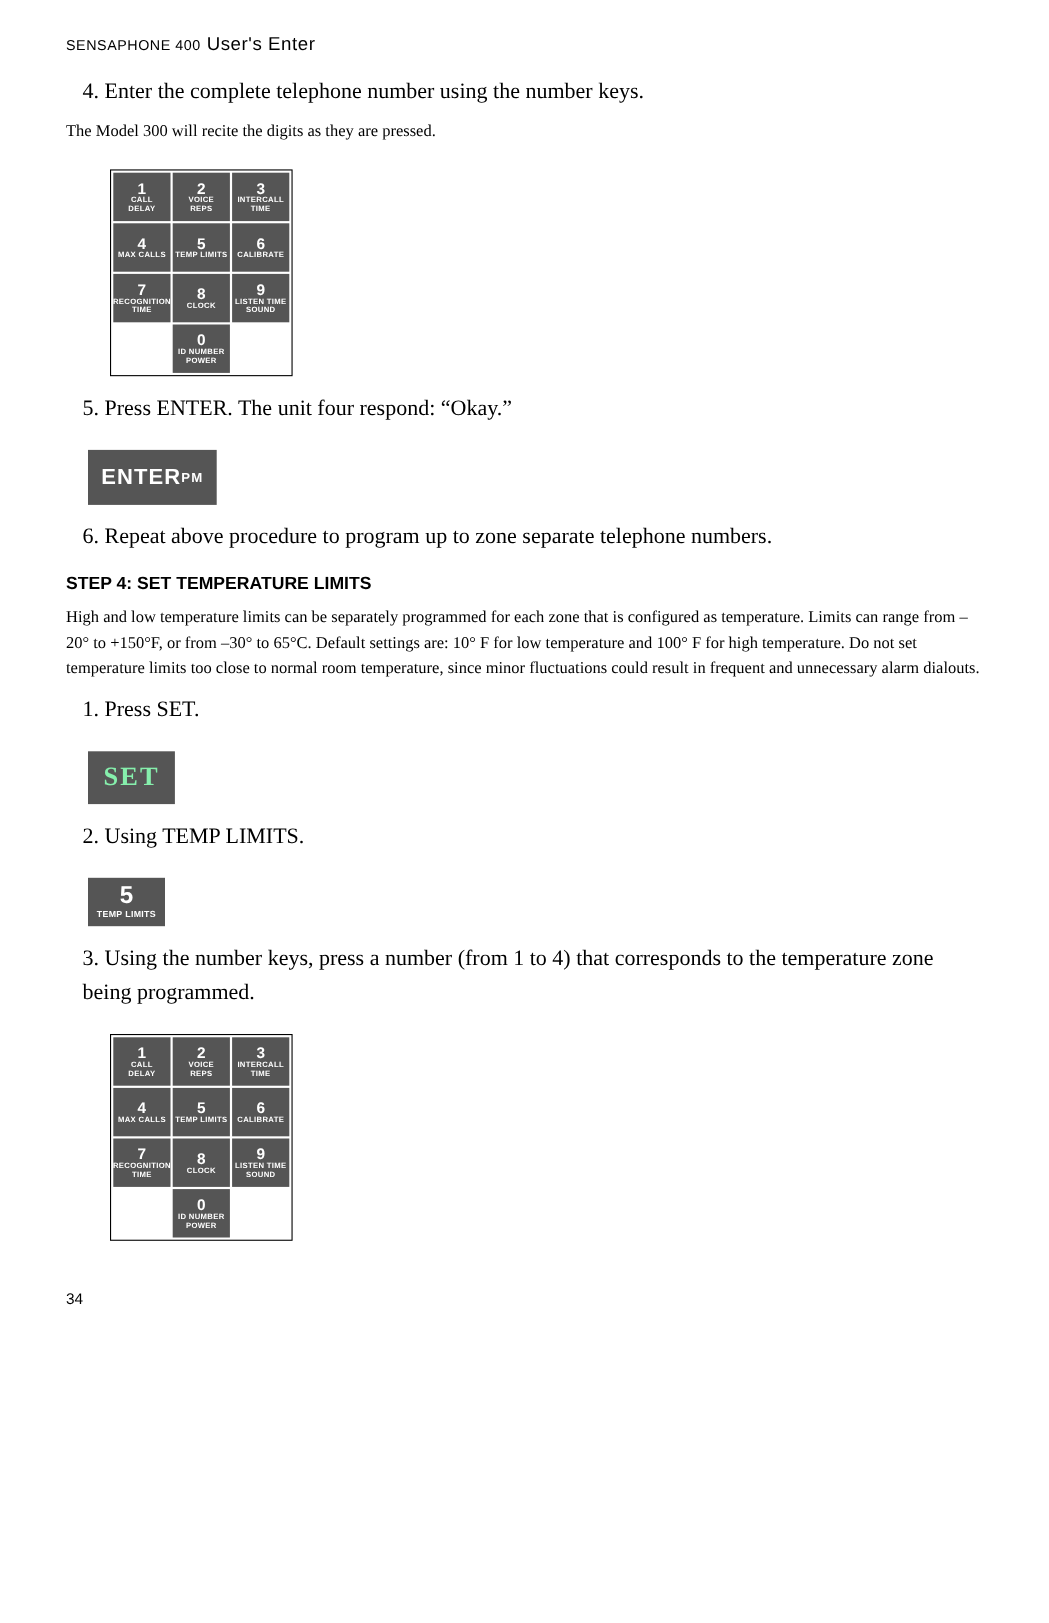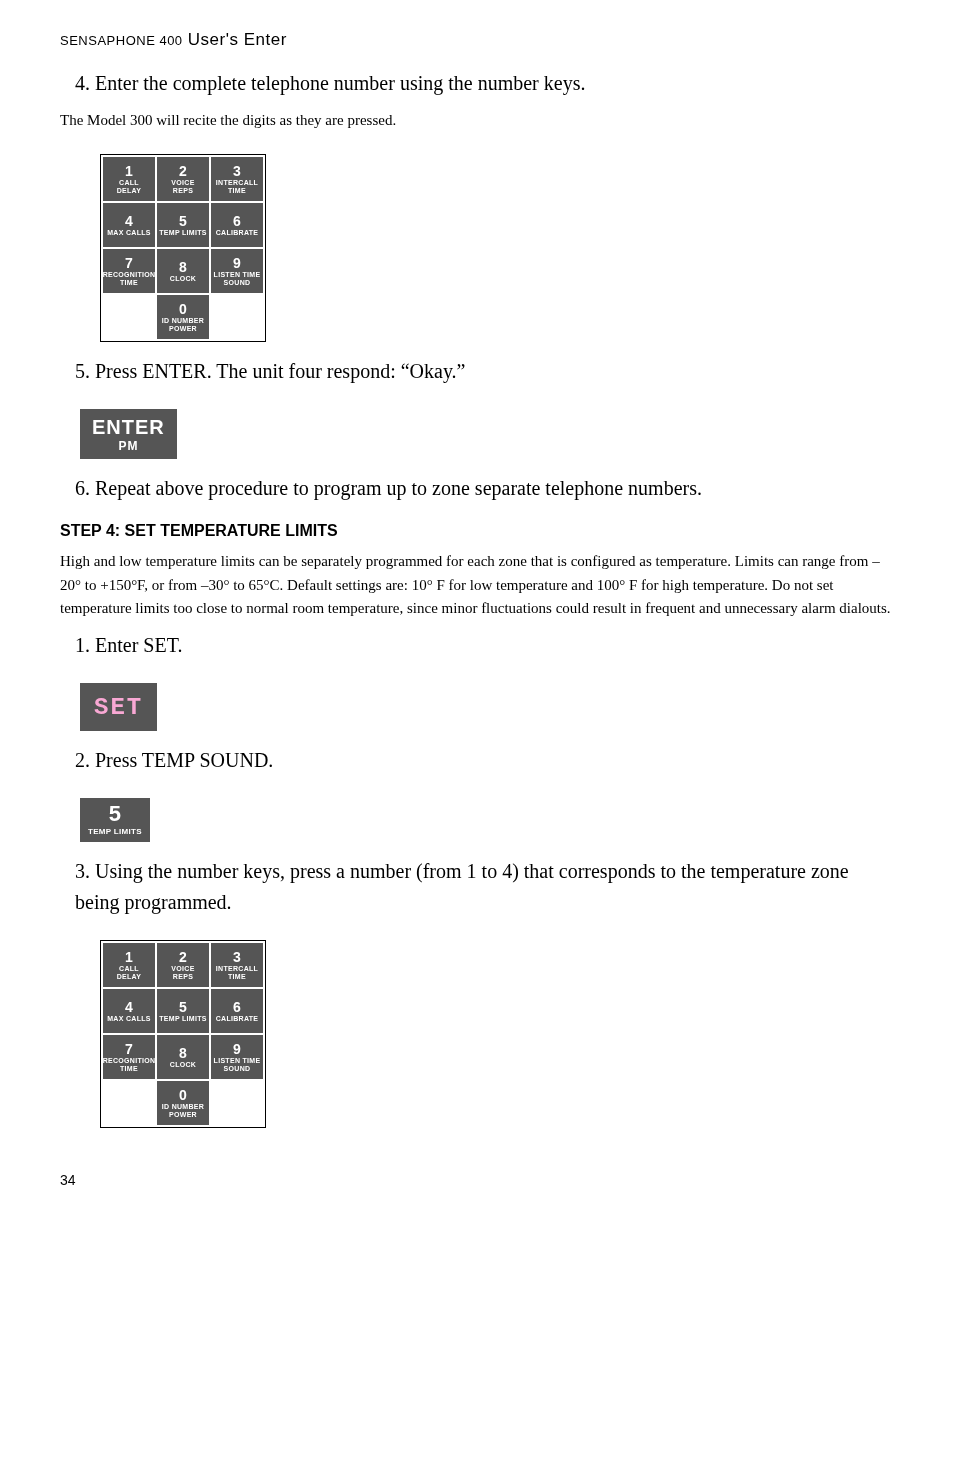--- a/index.html
+++ b/index.html
@@ -117,21 +117,21 @@
       font-weight: bold;
       letter-spacing: 0.3px;
       line-height: 1.2;
       margin-top: 2px;
       text-transform: uppercase;
     }
 
     
     .enter-key {
       display: inline-flex;
-      flex-direction: column;
+      flex-direction: row;
       align-items: center;
       justify-content: flex-end;
       background: #555;
       color: #fff;
       font-family: Arial, Helvetica, sans-serif;
       font-weight: bold;
       margin: 12px 0 14px 20px;
       padding: 6px 12px;
       min-width: 60px;
       min-height: 50px;
@@ -149,22 +149,22 @@
       font-weight: bold;
       letter-spacing: 1px;
     }
 
     
     .set-key {
       display: inline-flex;
       align-items: center;
       justify-content: center;
       background: #555;
-      color: #f9a8d4;
-      font-family: Liberation Mono, monospace;
+      color: #86efac;
+      font-family: Liberation Serif, serif;
       font-size: 24px;
       font-weight: bold;
       margin: 12px 0 14px 20px;
       padding: 6px 14px;
       min-width: 62px;
       min-height: 48px;
       text-align: center;
       letter-spacing: 2px;
     }
 
@@ -269,33 +269,33 @@
 </p>
 
 
 <p class="step-heading">STEP 4: SET TEMPERATURE LIMITS</p>
 
 
 <p class="body-text">High and low temperature limits can be separately programmed for each zone that is configured as temperature. Limits can range from –20° to +150°F, or from –30° to 65°C. Default settings are: 10° F for low temperature and 100° F for high temperature. Do not set temperature limits too close to normal room temperature, since minor fluctuations could result in frequent and unnecessary alarm dialouts.</p>
 
 
 <p class="step-text">
-  <span>1. </span><span>Enter SET.</span>
+  <span>1. </span><span>Press SET.</span>
 </p>
 
 
 <div class="set-key">
   <span>SET</span>
 </div>
 
 <br>
 
 
 <p class="step-text">
-  <span>2. </span><span>Press TEMP SOUND.</span>
+  <span>2. </span><span>Using TEMP LIMITS.</span>
 </p>
 
 
 <div class="single-key">
   <span class="key-number">5</span>
   <span class="key-label">TEMP LIMITS</span>
 </div>
 
 <br>
 

